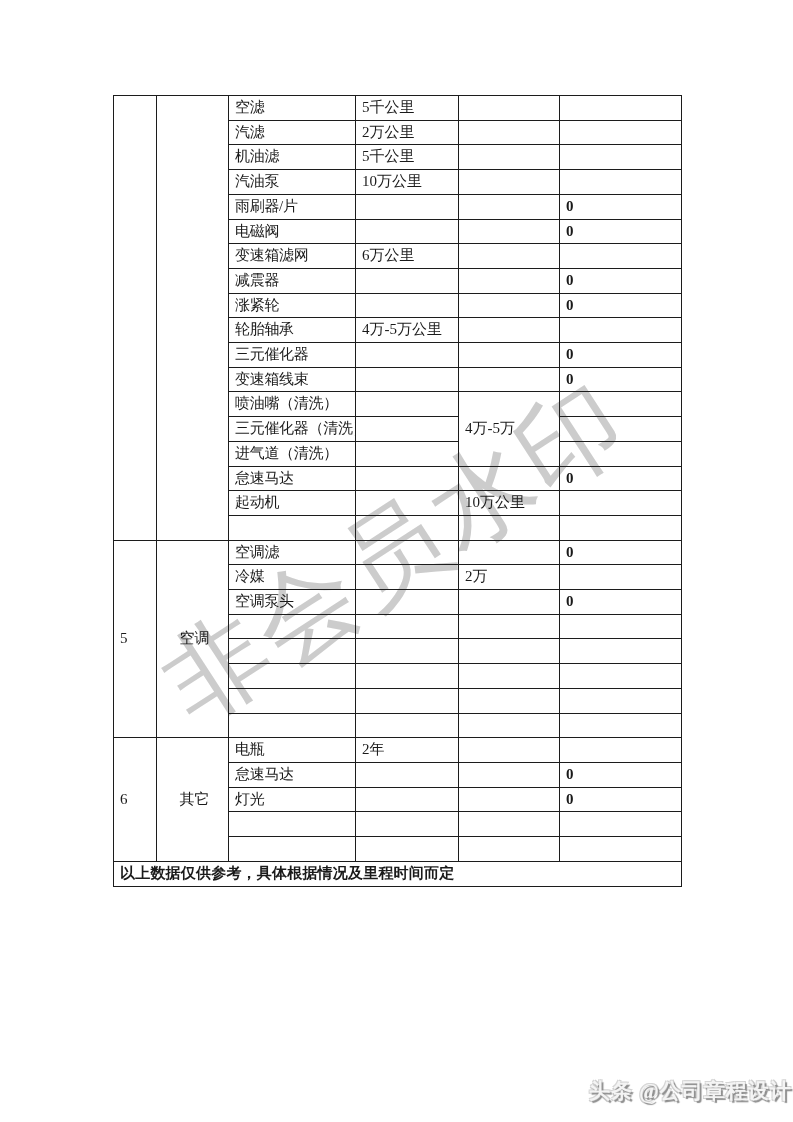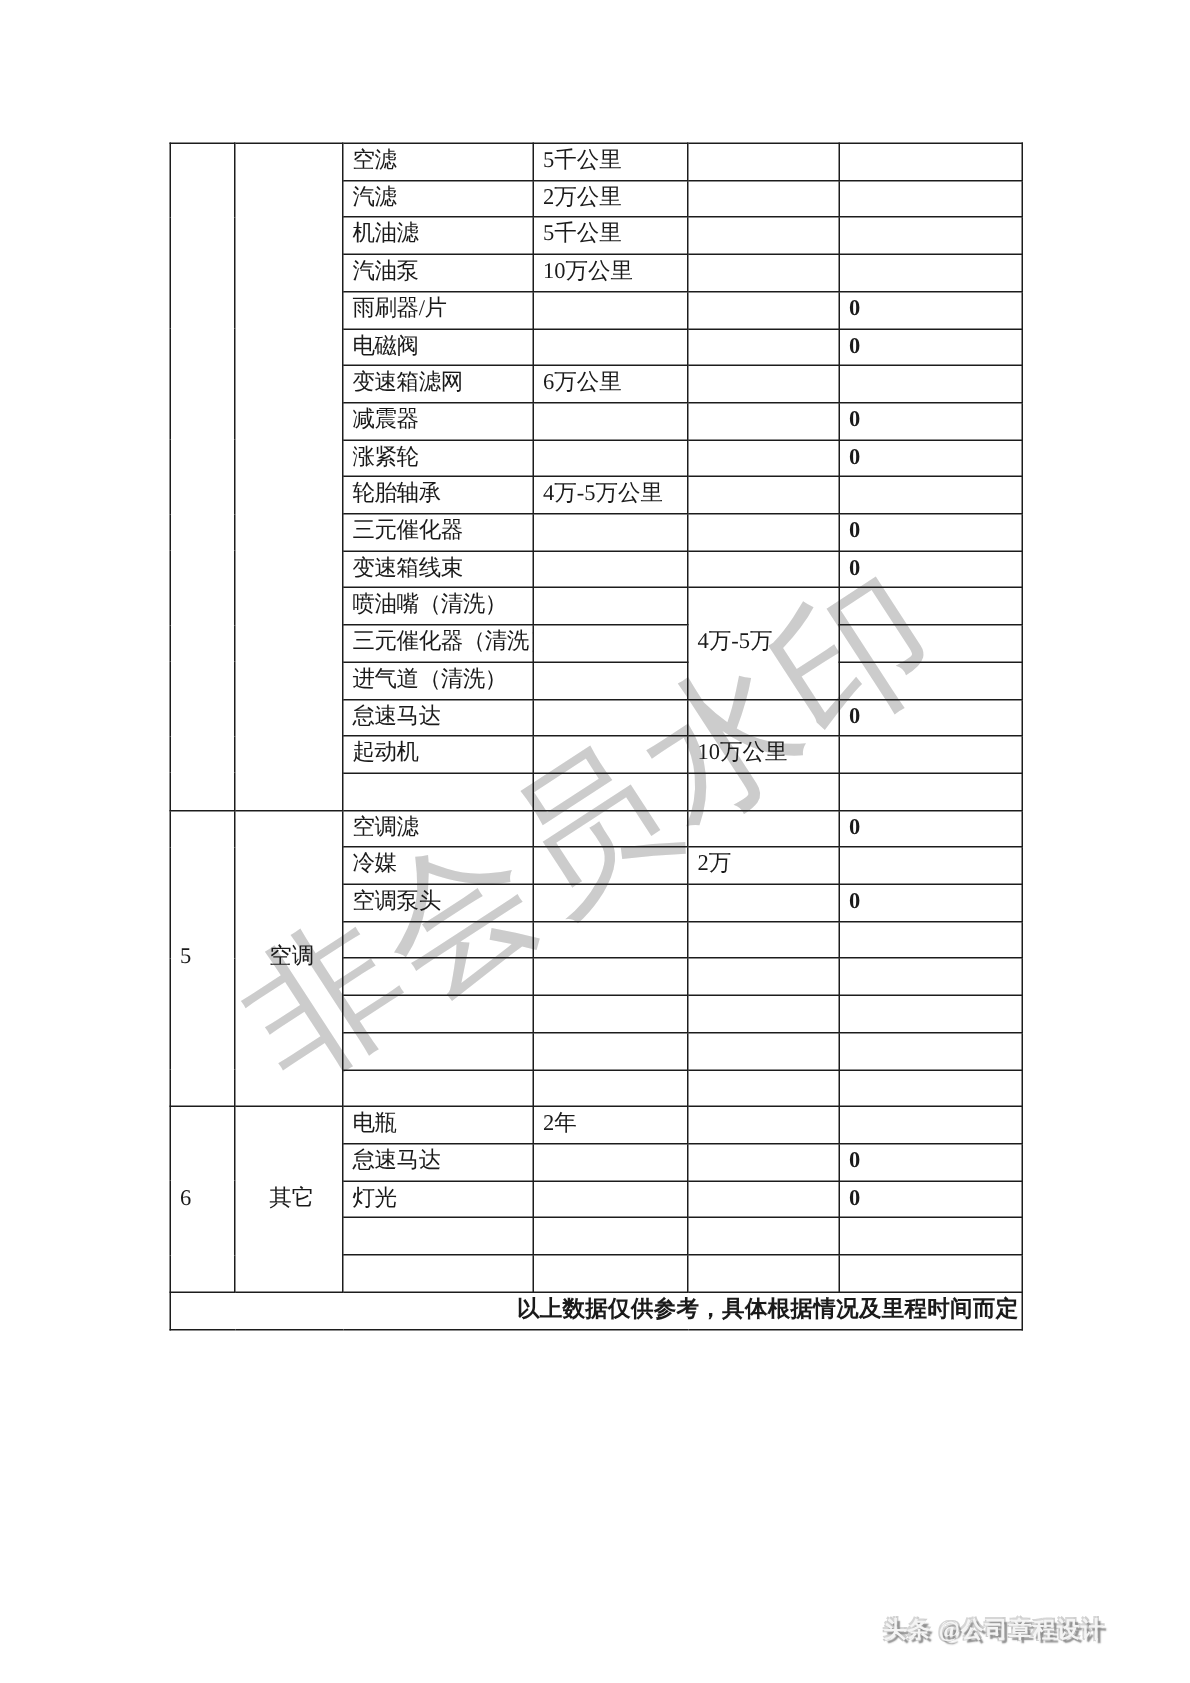--- a/index.html
+++ b/index.html
@@ -48,27 +48,26 @@
     overflow: hidden;
   }
   td.c-num  { padding-left: 7px; }
   td.c-cat  { padding-left: 4px; text-align: center; }
   td.c-item { letter-spacing: -0.3px; margin-top: 15px; }
   td.c-v3   { font-weight: bold; }
   td.note-cell {
     font-weight: bold;
     font-size: 15px;
     letter-spacing: 0.2px;
-    text-align: right;
   }
   .brand {
     position: absolute;
     left: 589px;
     top: 1077px;
-    font-size: 15px;
+    font-size: 21px;
     font-weight: bold;
     letter-spacing: 1px;
     white-space: nowrap;
     color: #f4f4f4;
     text-shadow: 2px 2px 1px #8d8d8d, -1px -1px 0 #d6d6d6, 1px -1px 0 #cfcfcf, -1px 1px 0 #cfcfcf;
     user-select: none;
   }
 </style>
 </head>
 <body>

